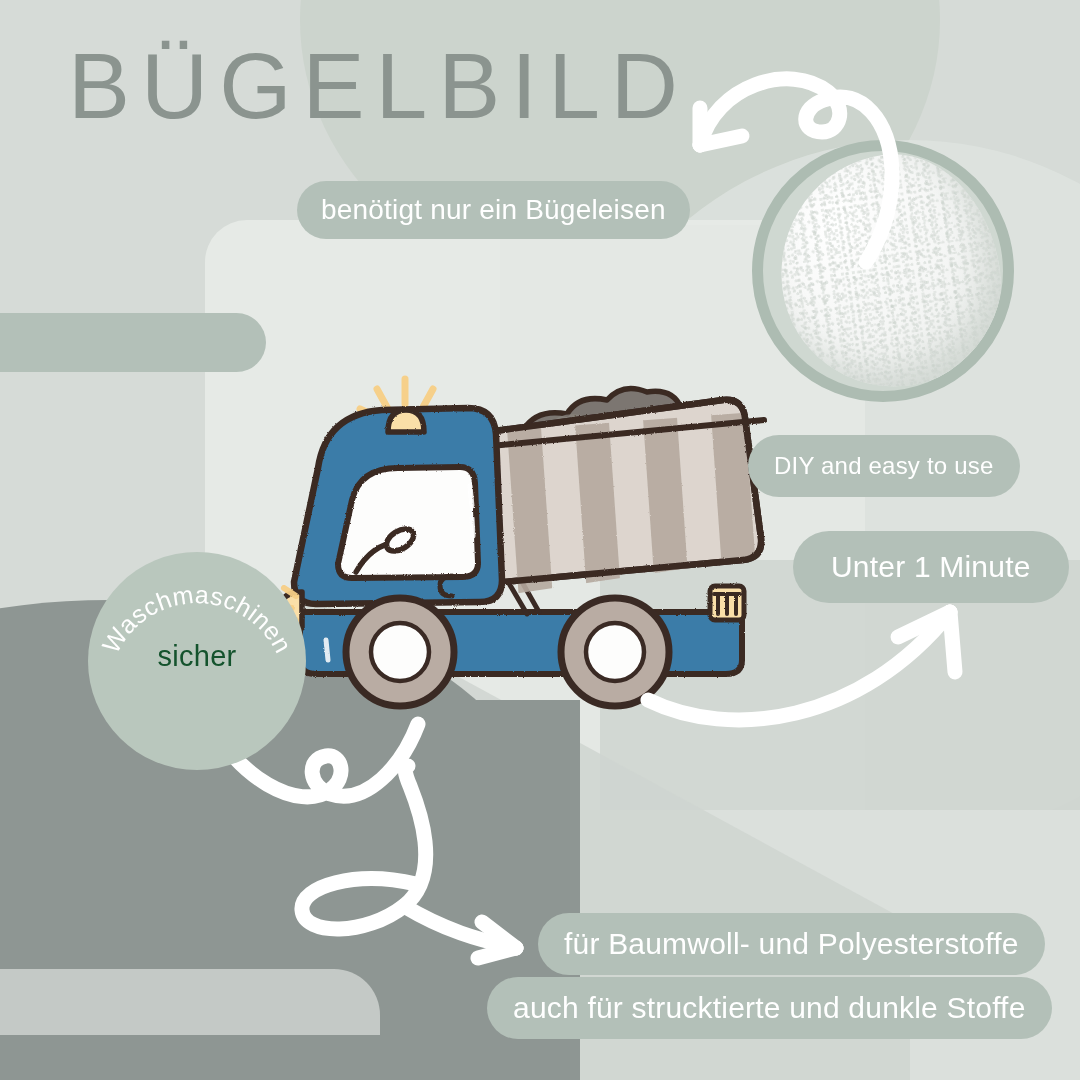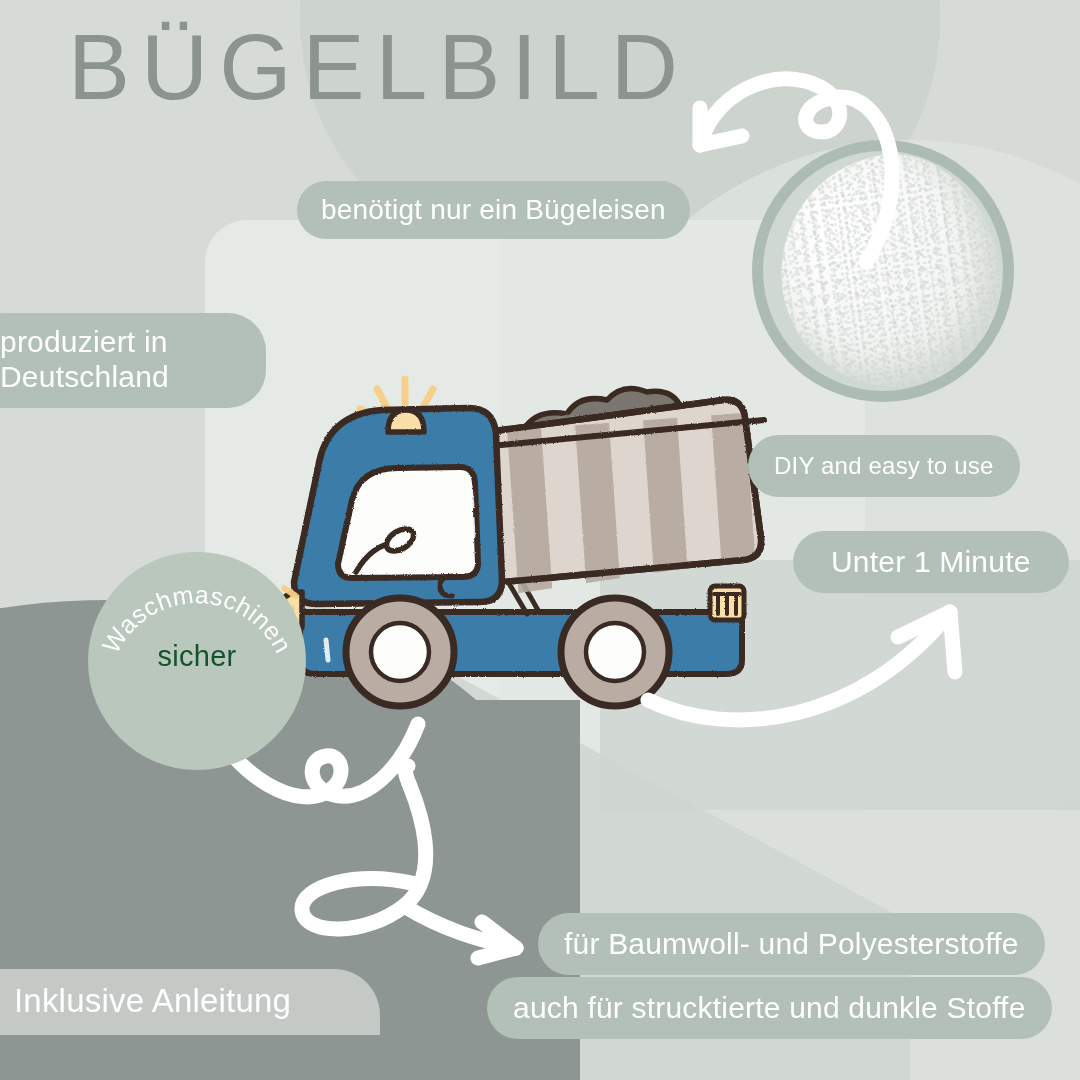--- a/index.html
+++ b/index.html
@@ -99,38 +99,38 @@
     fill:#ffffff;font-family:"Liberation Sans",sans-serif;
     font-size:25px;letter-spacing:.4px;
   }
   #wash-straight-label{
     position:absolute;left:0;top:88px;width:218px;text-align:center;
     color:#14532d;font-size:29px;letter-spacing:.3px;
   }
 
   
   #page-title{
-    position:absolute;left:68px;top:21px;
+    position:absolute;left:68px;top:40px;
     font-size:93px;font-weight:400;color:#8b948f;
     letter-spacing:11px;line-height:1;white-space:nowrap;
   }
 
   
   .pill{
     position:absolute;background:#b3c0b8;color:#ffffff;
     border-radius:38px;display:flex;align-items:center;
     box-sizing:border-box;white-space:nowrap;
     font-size:27px;letter-spacing:.2px;
   }
   .pill.two-line{white-space:normal;line-height:1.18;display:block;}
 
   #pill-iron      {left:297px; top:181px; height:58px; padding:0 24px; font-size:28px;align-items:center;}
   #pill-germany   {left:-34px; top:313px; width:300px; padding:11px 0 13px 34px; font-size:30px; border-radius:38px;}
   #pill-diy       {left:748px; top:435px; height:62px; padding:0 26px; font-size:24px;}
-  #pill-minute    {left:793px; top:531px; height:62px; padding:0 38px; font-size:30px;}
+  #pill-minute    {left:793px; top:531px; height:72px; padding:0 38px; font-size:30px;}
   #pill-cotton    {left:538px; top:913px; height:62px; padding:12px 26px; font-size:30px;}
   #pill-textured  {left:487px; top:977px; height:62px; padding:0 26px; font-size:30px;}
   #pill-included  {left:-40px; top:969px; width:420px; padding:12px 0 14px 54px;
                    font-size:33px; background:#c4c9c6; border-radius:0 46px 0 0;
                    line-height:1.22; white-space:normal; display:block;}
 
   
   .overlay{position:absolute;left:0;top:0;width:1080px;height:1080px;pointer-events:none;}
 </style>
 </head>
@@ -290,42 +290,41 @@
     </g>
   </svg>
 
   <div id="page-title">BÜGELBILD</div>
 
   <div class="pill" id="pill-iron">
     <span>benötigt nur ein Bügeleisen</span>
   </div>
 
   <div class="pill two-line" id="pill-germany">
-    <span>produziert in</span><br>
-    <span>Deutschland</span>
+    <br>
   </div>
 
   <div class="pill" id="pill-diy">
     <span>DIY and easy to use</span>
   </div>
 
   <div class="pill" id="pill-minute">
     <span>Unter 1 Minute</span>
   </div>
 
   <div class="pill" id="pill-cotton">
     <span>für Baumwoll- und Polyesterstoffe</span>
   </div>
 
   <div class="pill" id="pill-textured">
     <span>auch für strucktierte und dunkle Stoffe</span>
   </div>
 
   <div class="pill" id="pill-included">
-    <span>Inklusive Anleitung</span><br>
+    <br>
   </div>
 
   <div id="circle-wash">
     <svg id="circle-wash-arc" viewBox="0 0 218 218">
       <defs>
         <path id="washArcPath" d="M 22,126 A 88,88 0 0 1 196,126" fill="none"></path>
       </defs>
       <text text-anchor="middle">
         <textPath href="#washArcPath" startOffset="50%">Waschmaschinen</textPath>
       </text>

